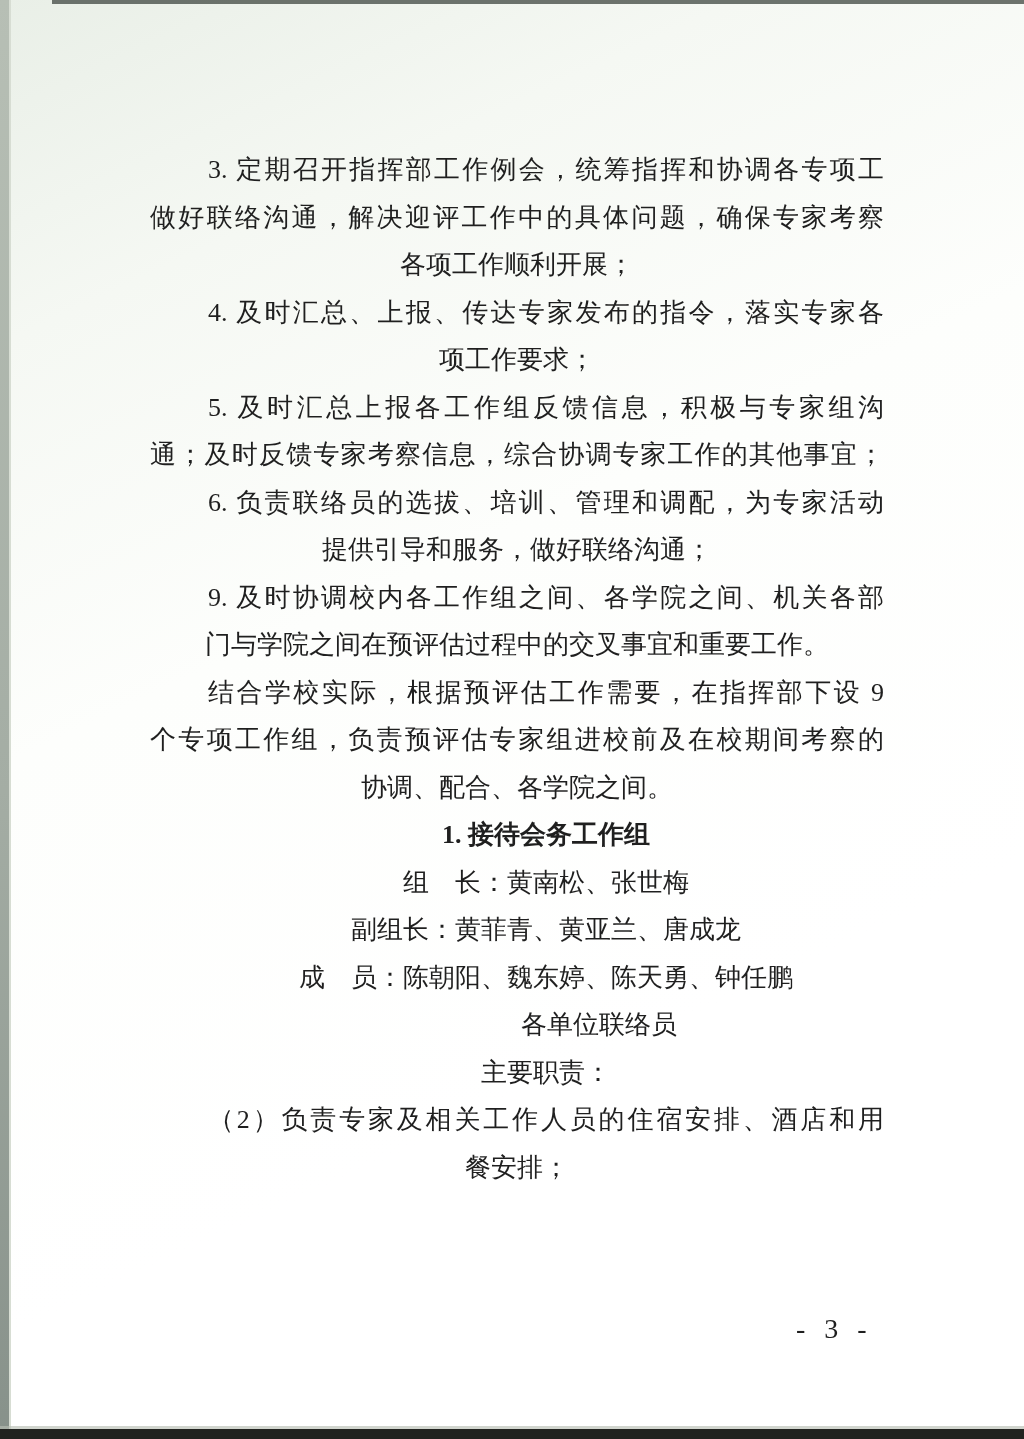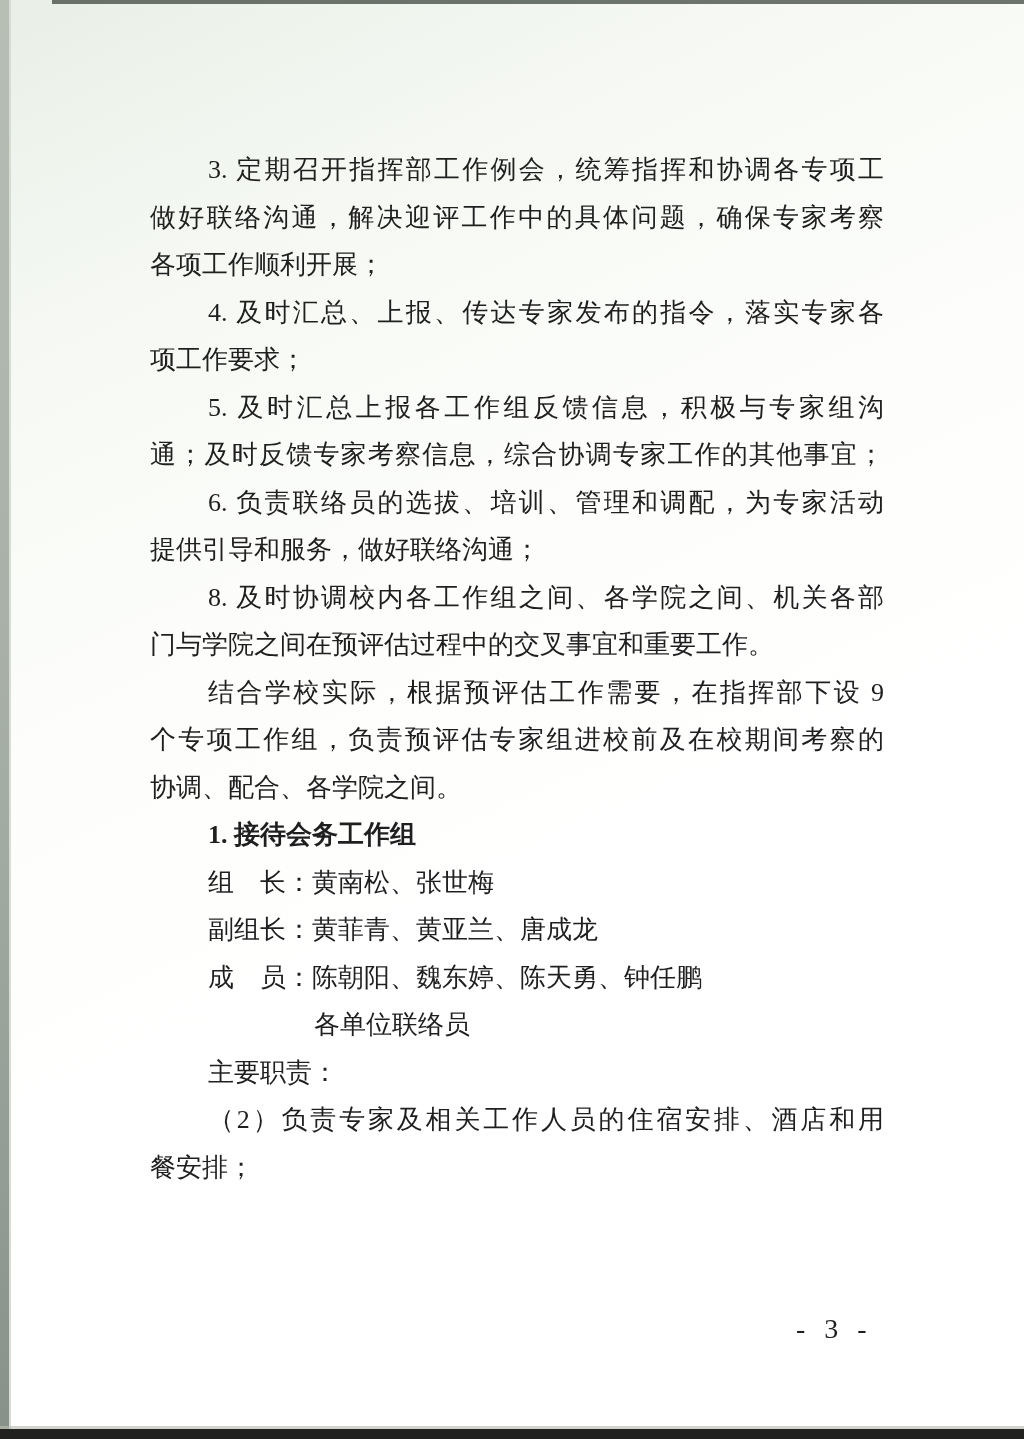--- a/index.html
+++ b/index.html
@@ -30,21 +30,21 @@
     background:#21221f;
   }
   .doc-body{
     position:absolute;top:146px;left:150px;width:734px;
     color:#1f1f1f;
   }
   .line{
     width:100%;box-sizing:border-box;
     height:47.5px;line-height:47.5px;
     font-size:26px;white-space:nowrap;
-    text-align:left;
+    text-align:center;
   }
   .line.justify{
     white-space:normal;
     text-align:justify;
     text-align-last:justify;
     text-justify:inter-character;
   }
   .line.indent{padding-left:58px;}
   .line.indent2{padding-left:164px;}
   .line.bold{font-weight:700;}
@@ -63,21 +63,21 @@
   <div class="doc-body" id="doc-body">
       <div class="line indent justify">3. 定期召开指挥部工作例会，统筹指挥和协调各专项工</div>
       <div class="line justify">做好联络沟通，解决迎评工作中的具体问题，确保专家考察</div>
       <div class="line">各项工作顺利开展；</div>
       <div class="line indent justify">4. 及时汇总、上报、传达专家发布的指令，落实专家各</div>
       <div class="line">项工作要求；</div>
       <div class="line indent justify">5. 及时汇总上报各工作组反馈信息，积极与专家组沟</div>
       <div class="line justify">通；及时反馈专家考察信息，综合协调专家工作的其他事宜；</div>
       <div class="line indent justify">6. 负责联络员的选拔、培训、管理和调配，为专家活动</div>
       <div class="line">提供引导和服务，做好联络沟通；</div>
-      <div class="line indent justify">8. 及时协调校内各工作组之间、各学院之间、机关各部</div>
+      <div class="line indent justify">9. 及时协调校内各工作组之间、各学院之间、机关各部</div>
       <div class="line">门与学院之间在预评估过程中的交叉事宜和重要工作。</div>
       <div class="line indent justify">结合学校实际，根据预评估工作需要，在指挥部下设 9</div>
       <div class="line justify">个专项工作组，负责预评估专家组进校前及在校期间考察的</div>
       <div class="line">协调、配合、各学院之间。</div>
       <div class="line indent bold">1. 接待会务工作组</div>
       <div class="line indent">组　长：黄南松、张世梅</div>
       <div class="line indent">副组长：黄菲青、黄亚兰、唐成龙</div>
       <div class="line indent">成　员：陈朝阳、魏东婷、陈天勇、钟任鹏</div>
       <div class="line indent2">各单位联络员</div>
       <div class="line indent">主要职责：</div>

